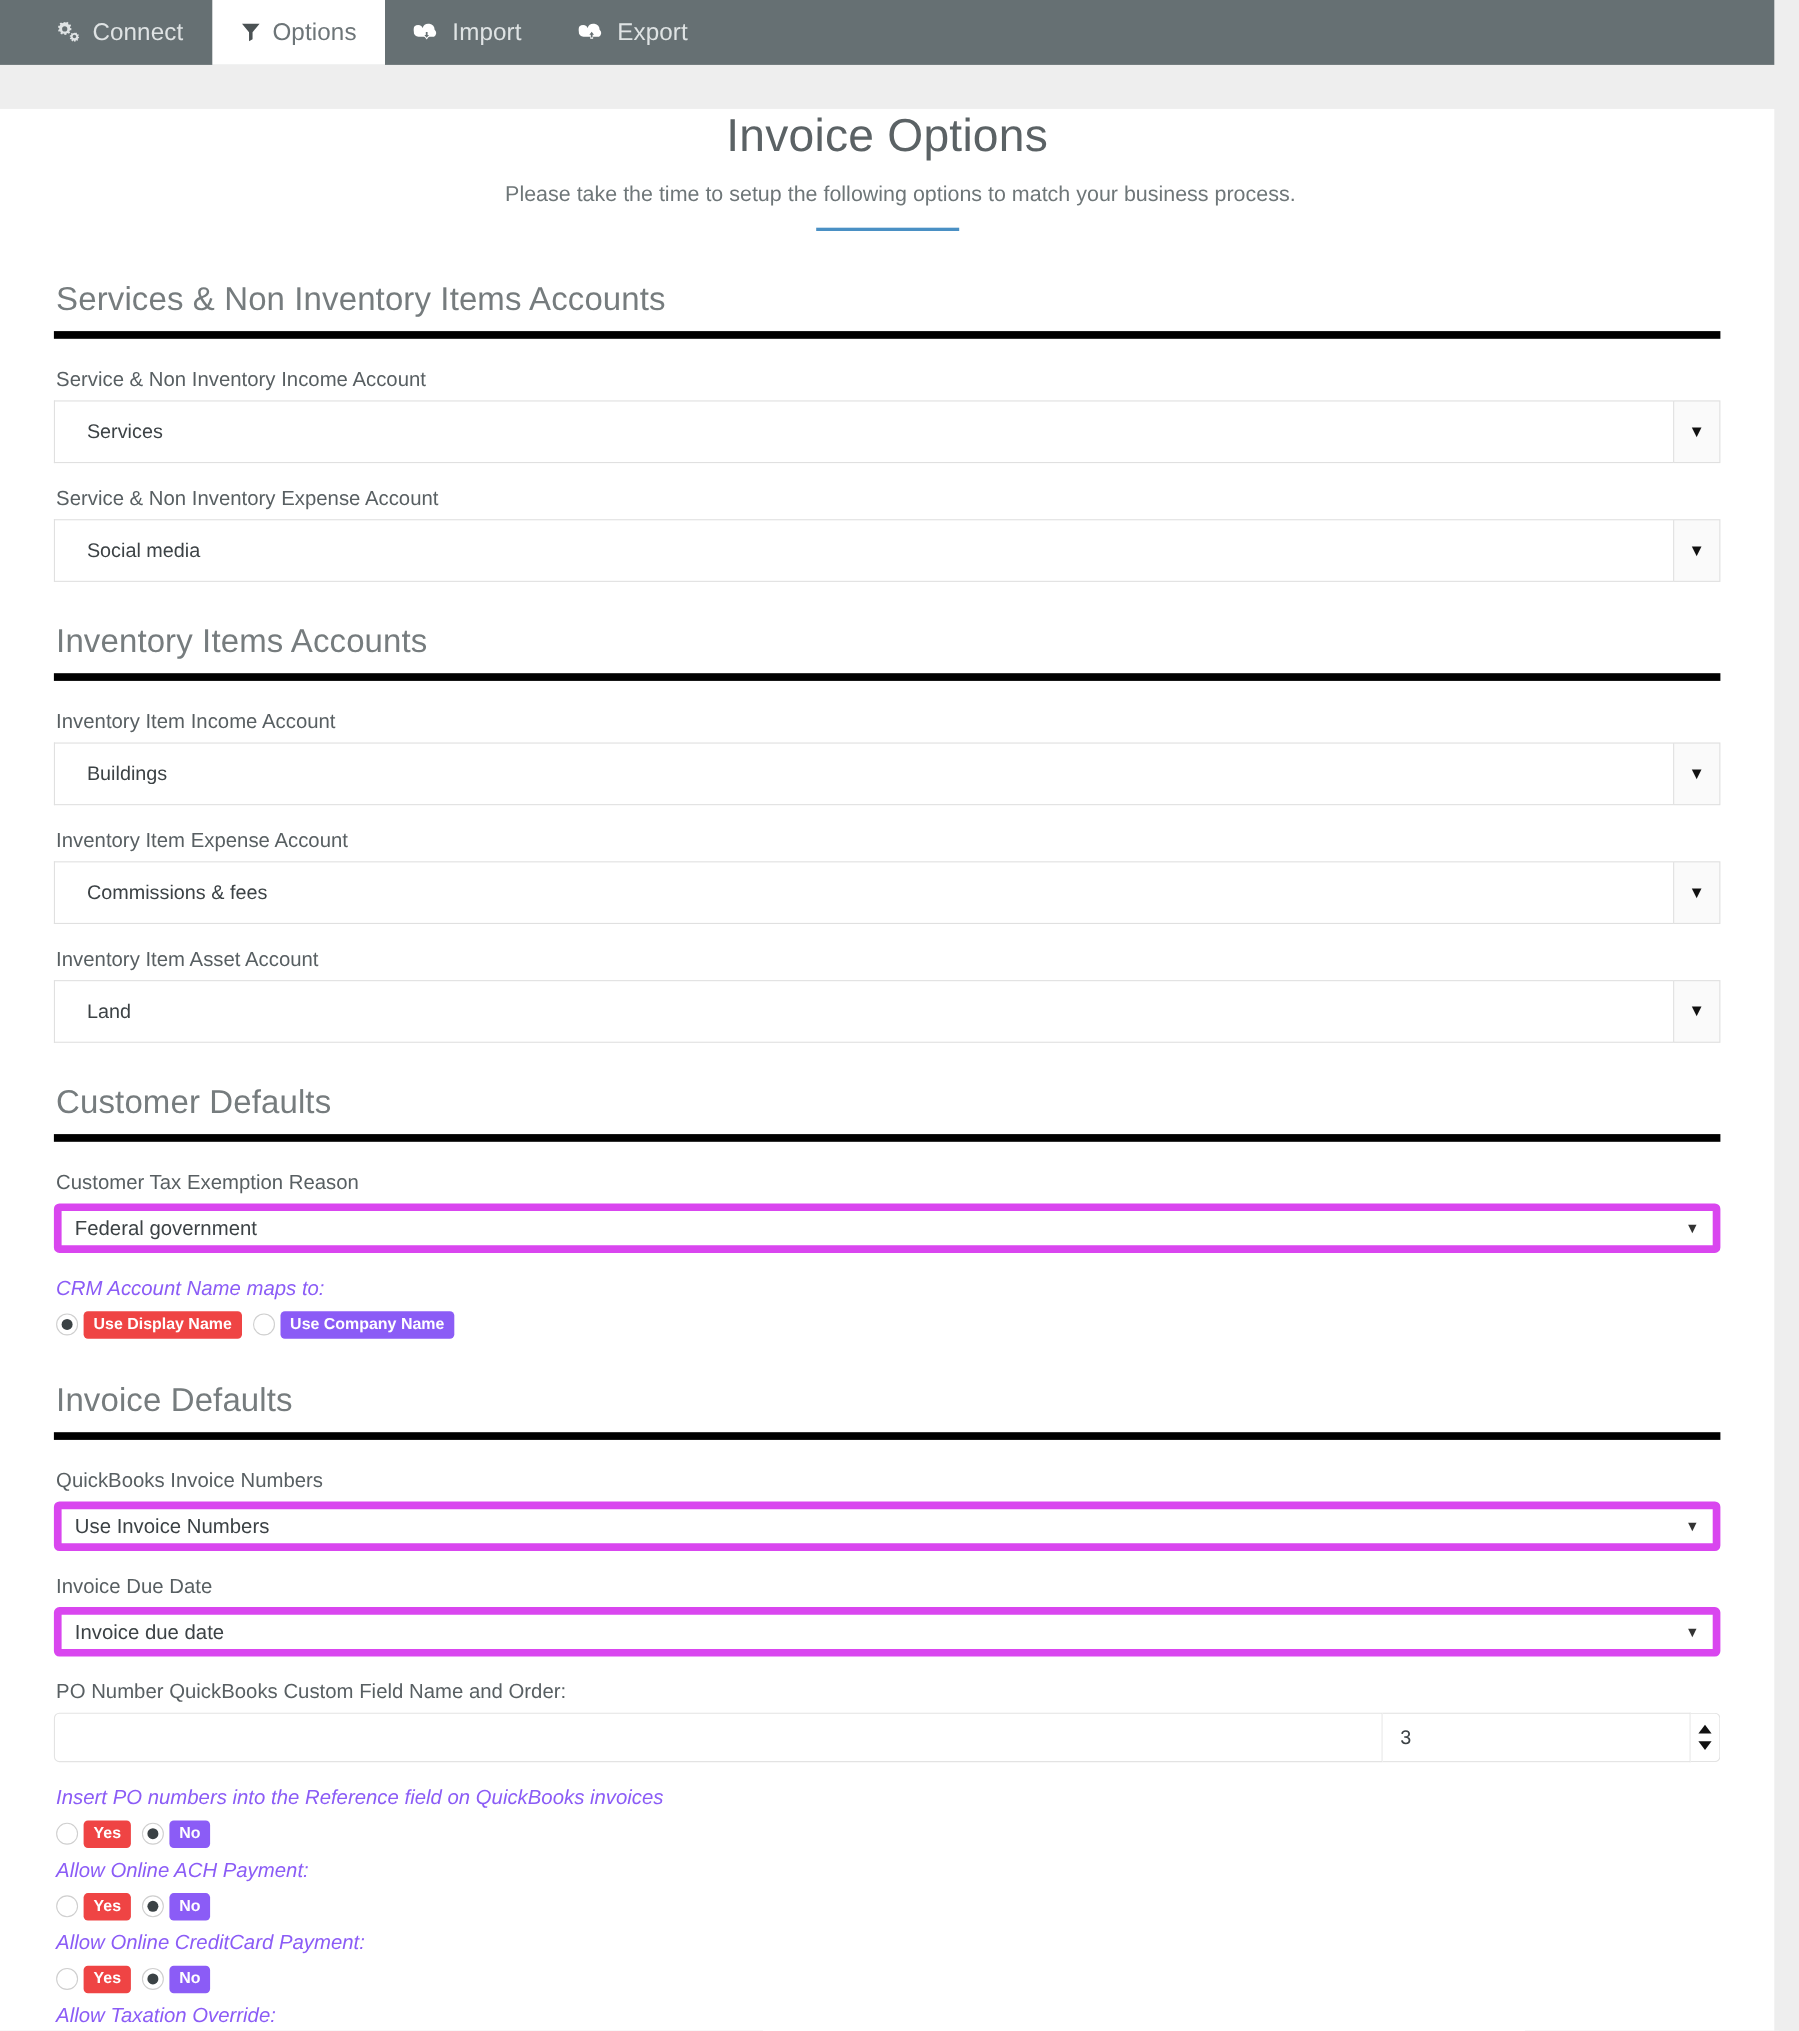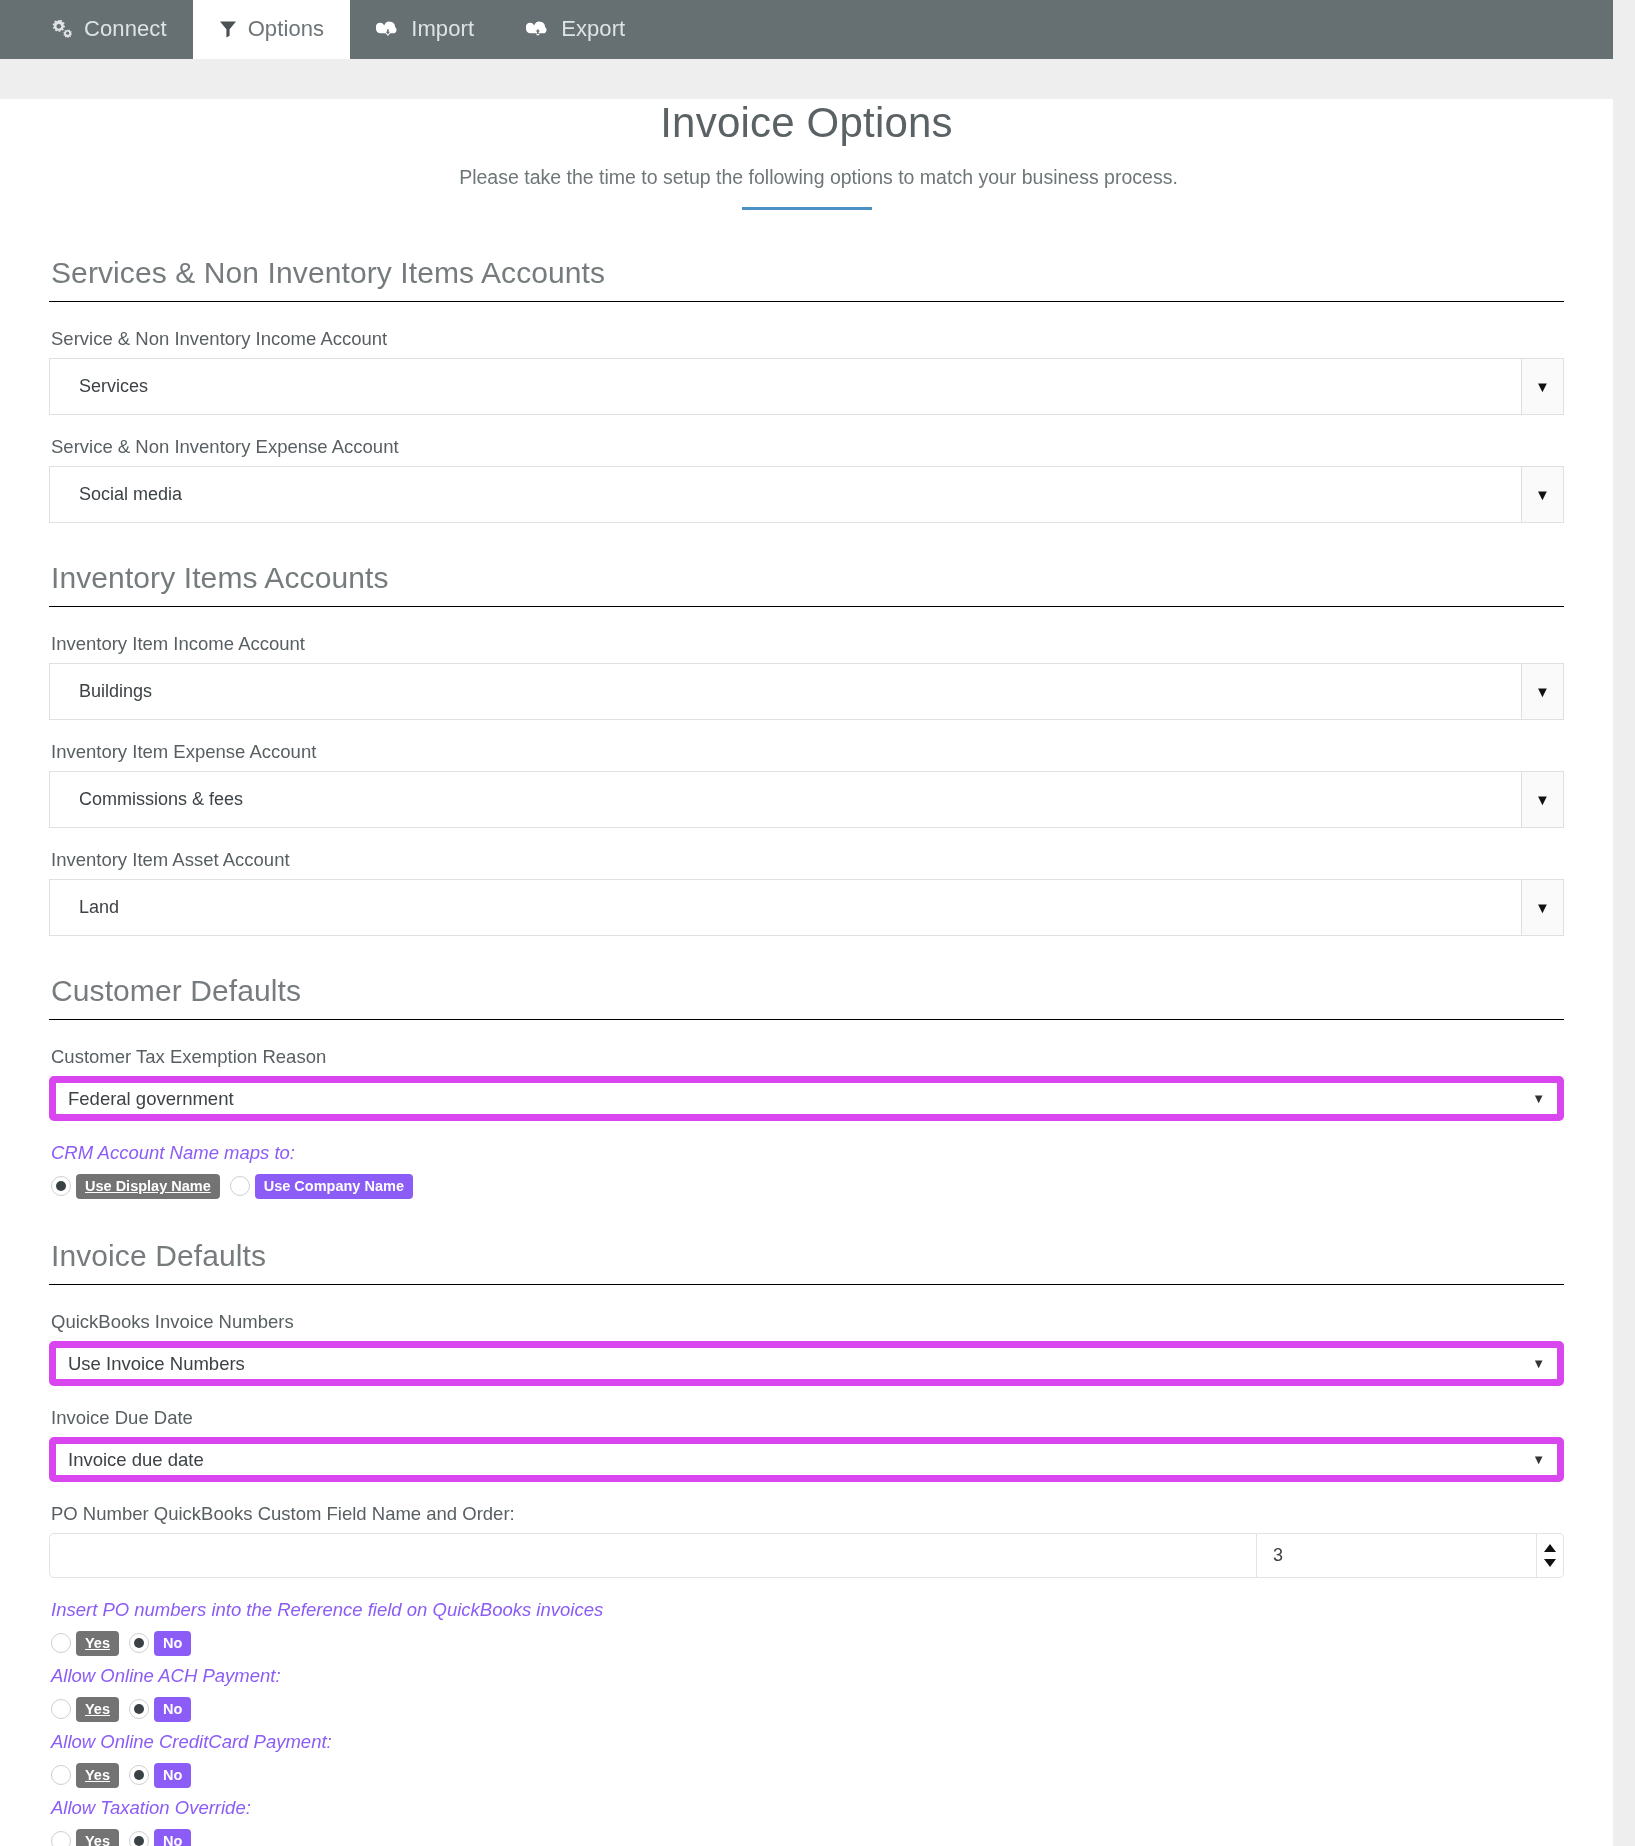--- a/index.html
+++ b/index.html
@@ -86,21 +86,21 @@
     margin: 0 auto;
     padding-top: 46px;
   }
 
   
   .section-h {
     font-size: 30px;
     font-weight: 300;
     color: #767c7e;
     padding: 0 0 11px 2px;
-    border-bottom: 1px solid #000000;
+    border-bottom: 7px solid #000000;
     margin: 0 0 26px 0;
     letter-spacing: .1px;
   }
   .section + .section { margin-top: 38px; }
 
   
   .field { margin-bottom: 21px; }
   .field-label {
     font-size: 18.5px;
     color: #585f62;
@@ -199,21 +199,21 @@
     height: 25px;
     padding: 0 9px;
     border-radius: 4px;
     font-size: 14.5px;
     font-weight: bold;
     color: #ffffff;
     margin-left: 5px;
     cursor: pointer;
     white-space: nowrap;
   }
-  .pill.green  { background: #737373; text-decoration: underline; }
+  .pill.green  { background: #ef4444; }
   .pill.orange { background: #8b5cf6; }
 
   .radio-label {
     font-size: 18.5px;
     color: #8b5cf6;
     margin: 0 0 7px 2px;
     display: block;
     font-style: italic;
   }
   .radio-block { margin-bottom: 7px; }

